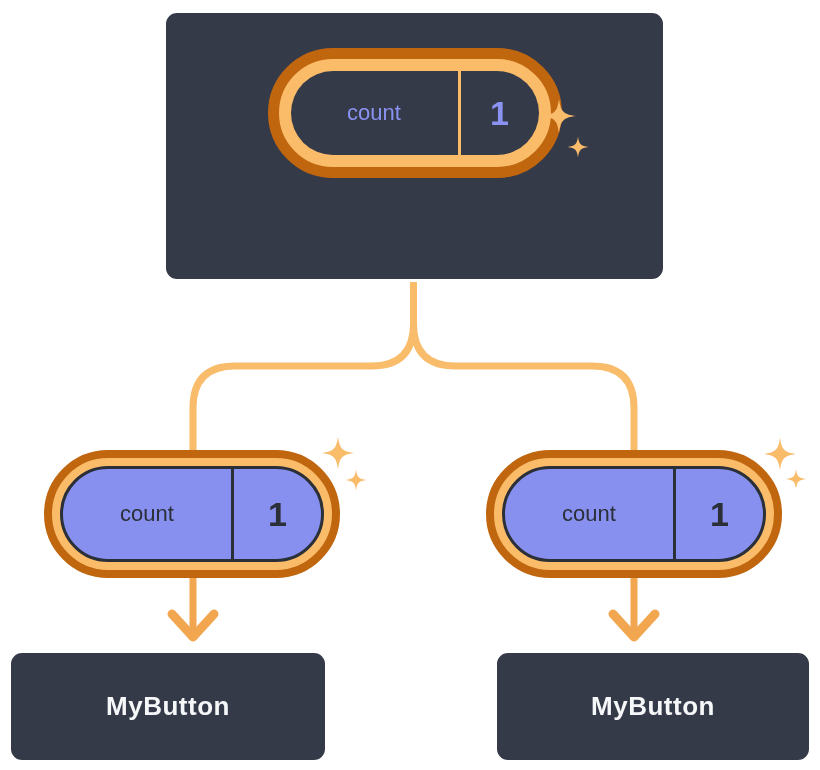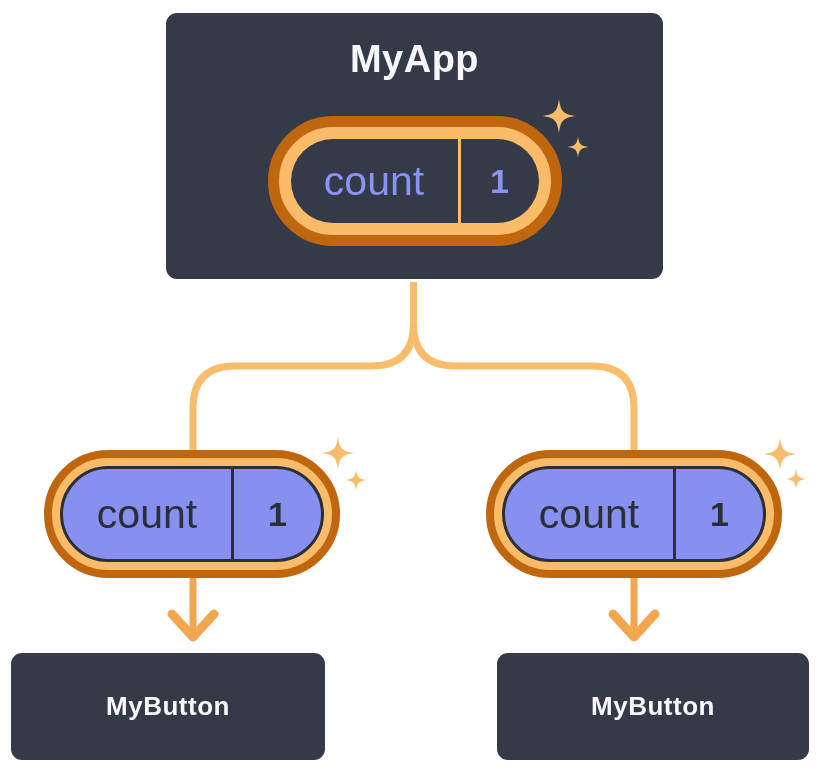--- a/index.html
+++ b/index.html
@@ -62,21 +62,21 @@
     display:block;
   }
   .pill-capsule{
     width:100%;height:100%;
     border-radius:999px;
     display:flex;
     overflow:hidden;
   }
   .pill-cell-name{
     flex:1;display:flex;align-items:center;justify-content:center;
-    font-size:41px;
+    font-size:22px;
   }
   .pill-cell-value{
     display:flex;align-items:center;justify-content:center;
     font-size:34px;font-weight:700;
   }
 
   
   .pill-state{
     margin-top:35px;
     width:294px;height:130px;
@@ -122,21 +122,20 @@
     <path d="M413.5,282 L413.5,324 Q413.5,366 455.5,366 L592,366 Q634,366 634,408 L634,500" fill="none" stroke="var(--connector)" stroke-width="7"></path>
 
     <path d="M193,555 L193,632" fill="none" stroke="var(--arrow)" stroke-width="7" stroke-linecap="round"></path>
     <path d="M172,614 L193,637 L214,614" fill="none" stroke="var(--arrow)" stroke-width="9" stroke-linecap="round" stroke-linejoin="round"></path>
 
     <path d="M634,555 L634,632" fill="none" stroke="var(--arrow)" stroke-width="7" stroke-linecap="round"></path>
     <path d="M613,614 L634,637 L655,614" fill="none" stroke="var(--arrow)" stroke-width="9" stroke-linecap="round" stroke-linejoin="round"></path>
   </svg>
 
   <div class="card card-root">
-    <div class="card-title">MyApp</div>
     <div class="pill pill-state">
       <div class="pill-capsule">
         <span class="pill-cell-name">count</span>
         <span class="pill-cell-value">1</span>
       </div>
     </div>
   </div>
 
   <div class="pill pill-prop pill-prop-left">
     <div class="pill-capsule">

